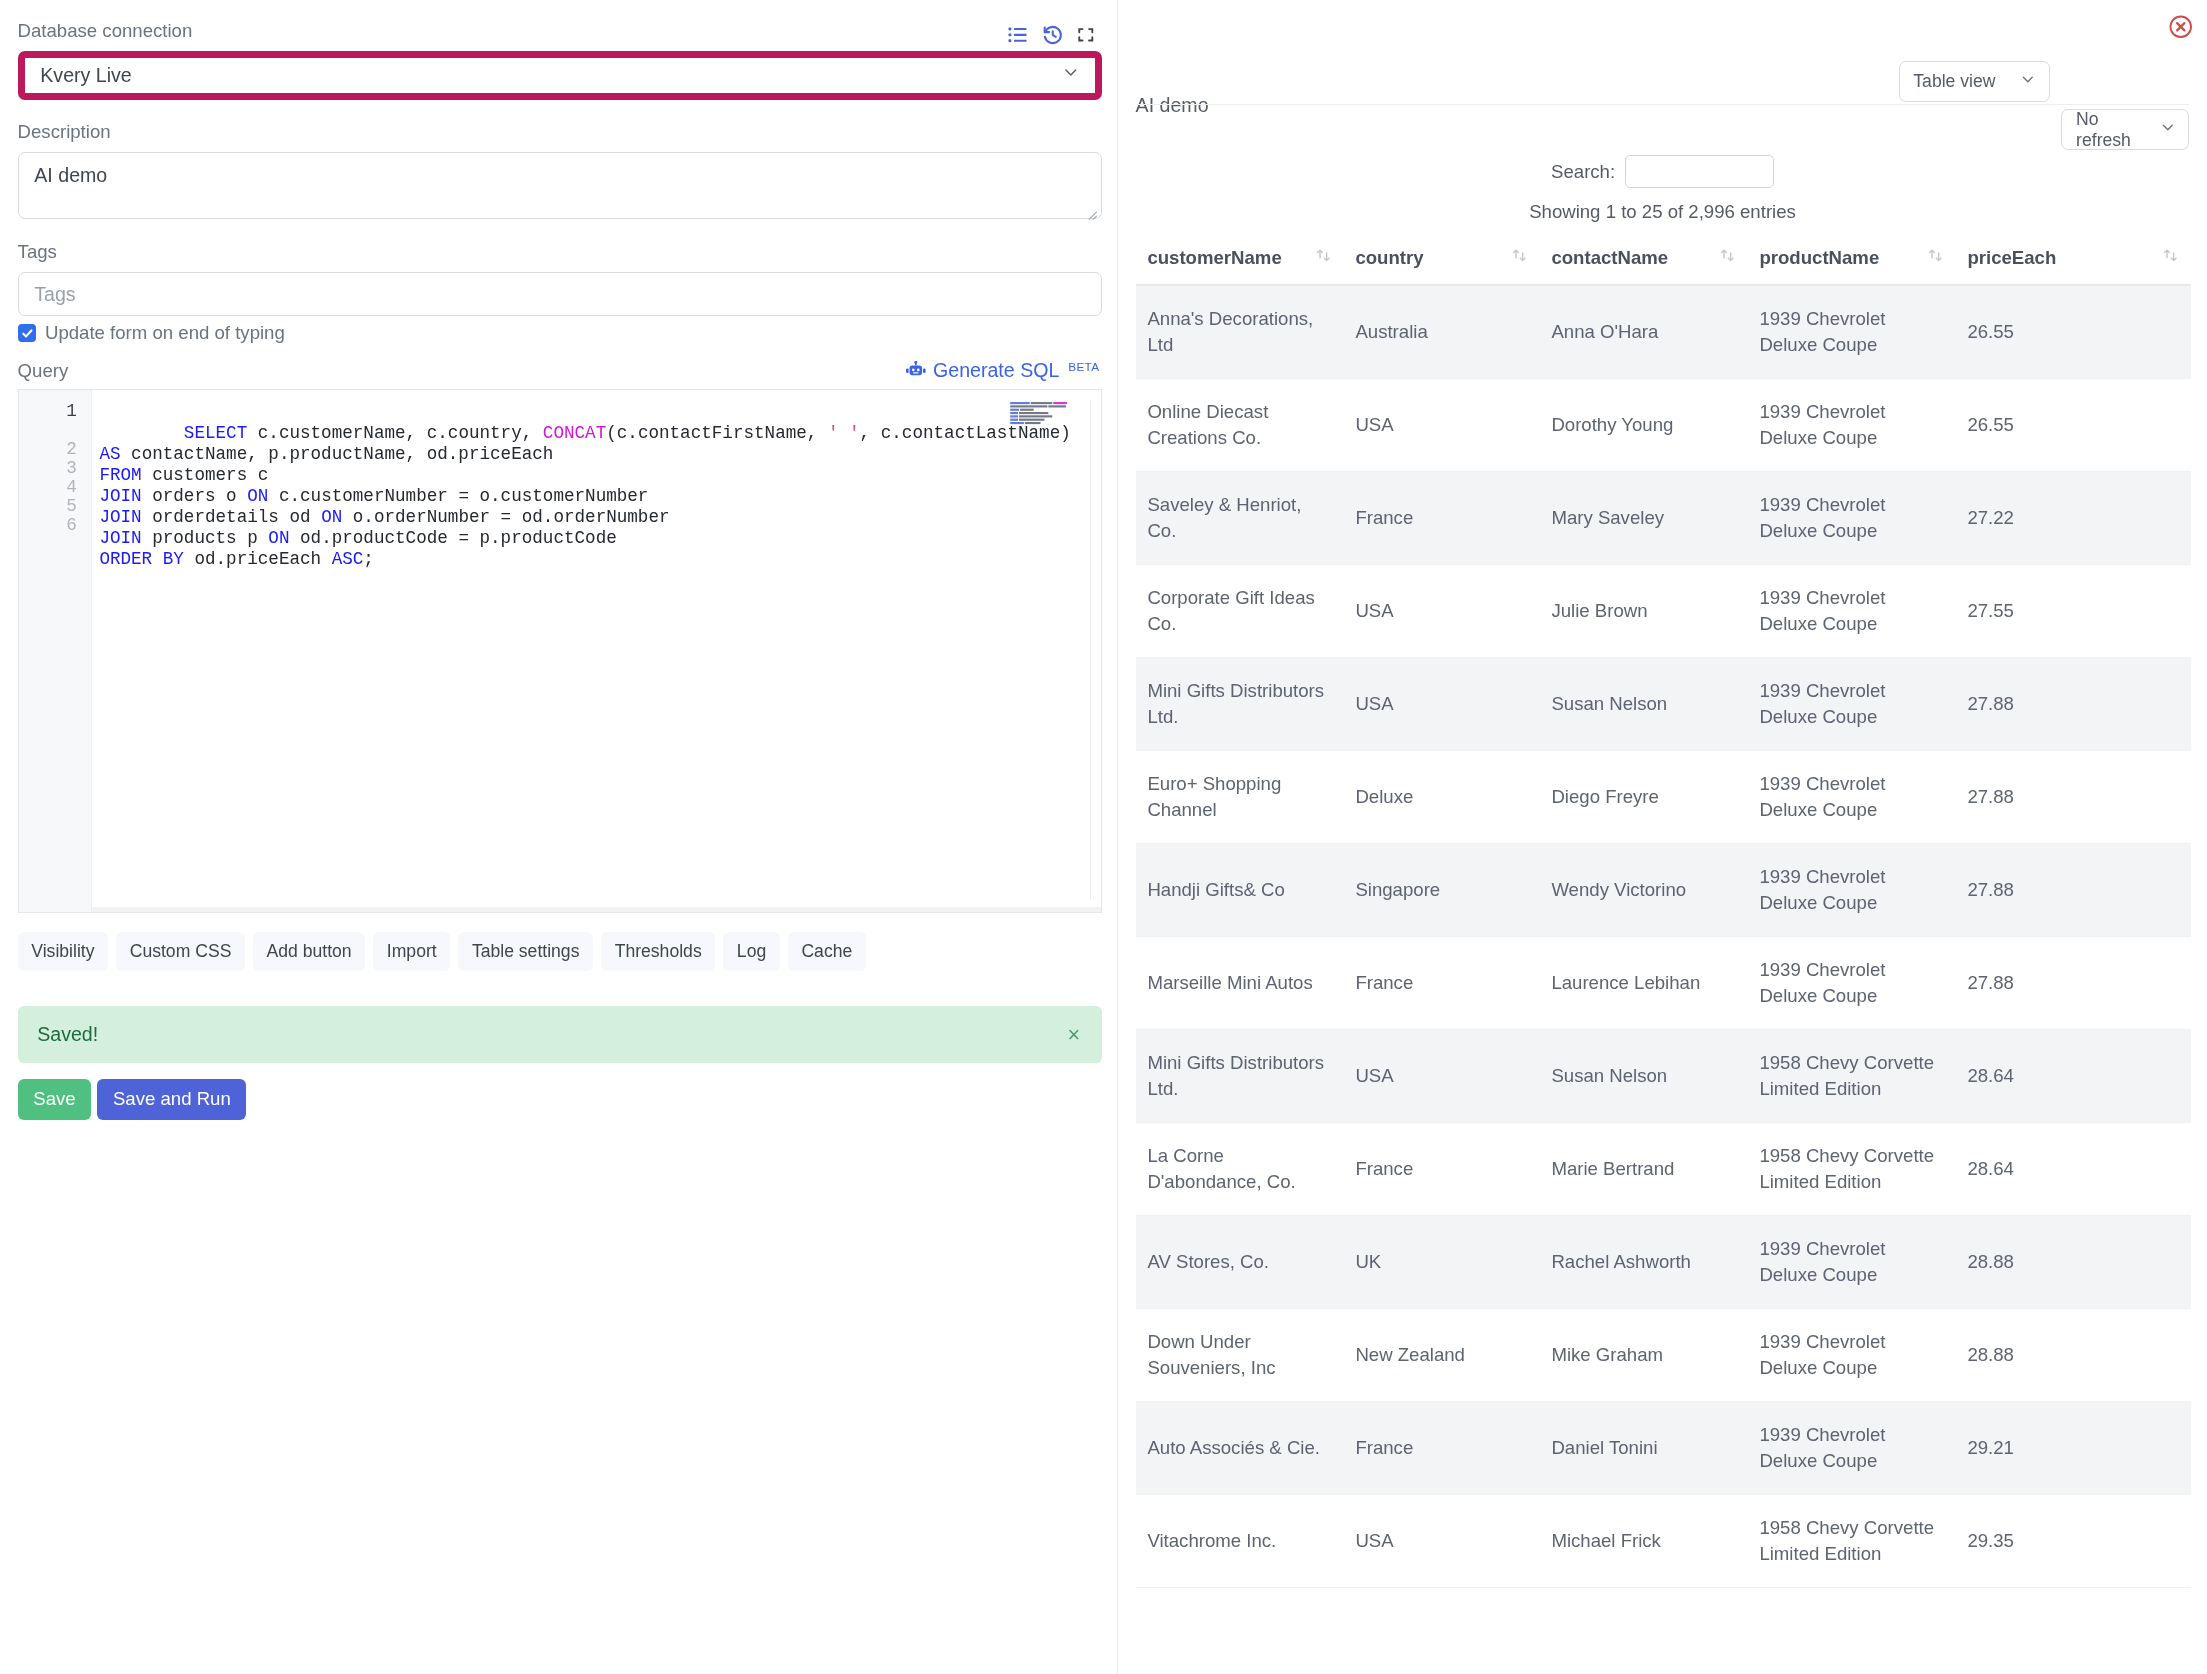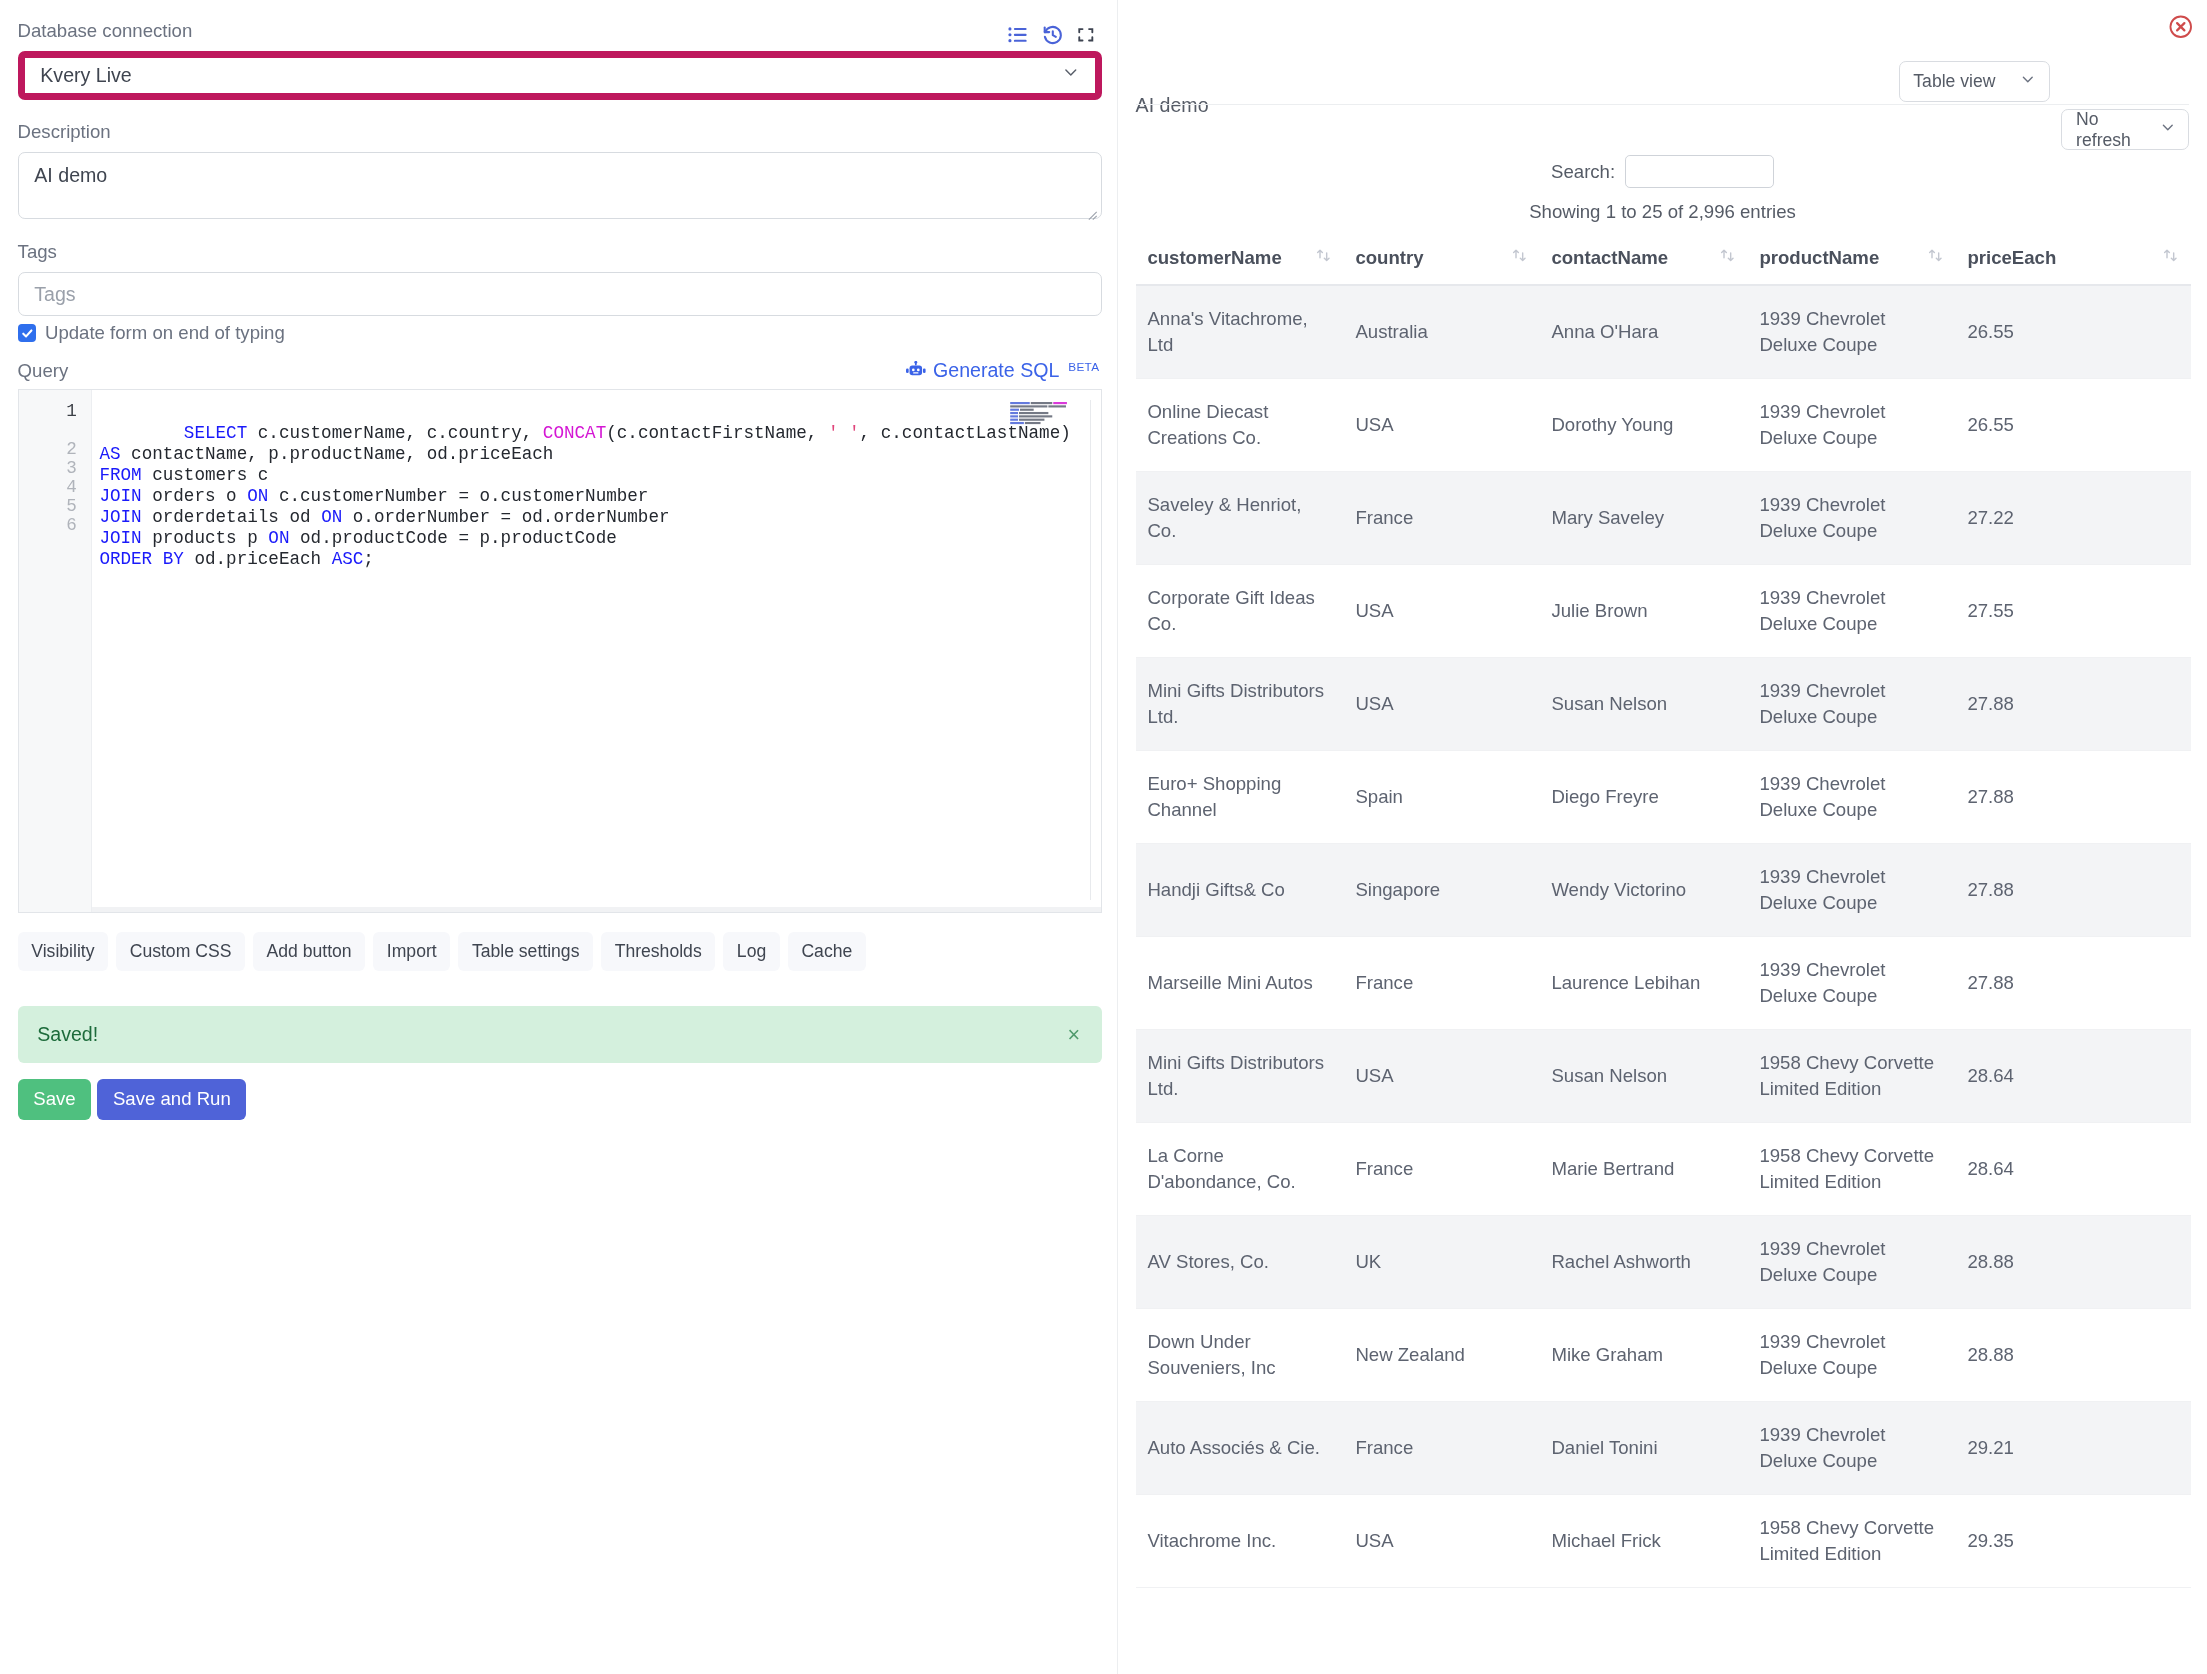--- a/index.html
+++ b/index.html
@@ -432,21 +432,21 @@
             <span><svg width="16.7" height="16.7" viewBox="0 0 20 20" fill="none" stroke="#c3c7d0" stroke-width="1.7" stroke-linecap="round" stroke-linejoin="round">
                     <path d="M6 13 V4 M3.2 6.6 L6 3.8 L8.8 6.6"></path>
                     <path d="M14 7 V16 M11.2 13.4 L14 16.2 L16.8 13.4"></path>
                   </svg></span>
           </span>
             </th>
         </tr>
       </thead>
       <tbody id="grid-body">
           <tr class="odd">
-            <td>Anna's Vitachrome, Ltd</td>
+            <td>Anna's Decorations, Ltd</td>
             <td>Australia</td>
             <td>Anna O'Hara</td>
             <td>1939 Chevrolet Deluxe Coupe</td>
             <td>26.55</td>
           </tr>
           <tr class="even">
             <td>Online Diecast Creations Co.</td>
             <td>USA</td>
             <td>Dorothy Young</td>
             <td>1939 Chevrolet Deluxe Coupe</td>
@@ -468,21 +468,21 @@
           </tr>
           <tr class="odd">
             <td>Mini Gifts Distributors Ltd.</td>
             <td>USA</td>
             <td>Susan Nelson</td>
             <td>1939 Chevrolet Deluxe Coupe</td>
             <td>27.88</td>
           </tr>
           <tr class="even">
             <td>Euro+ Shopping Channel</td>
-            <td>Spain</td>
+            <td>Deluxe</td>
             <td>Diego Freyre</td>
             <td>1939 Chevrolet Deluxe Coupe</td>
             <td>27.88</td>
           </tr>
           <tr class="odd">
             <td>Handji Gifts&amp; Co</td>
             <td>Singapore</td>
             <td>Wendy Victorino</td>
             <td>1939 Chevrolet Deluxe Coupe</td>
             <td>27.88</td>

